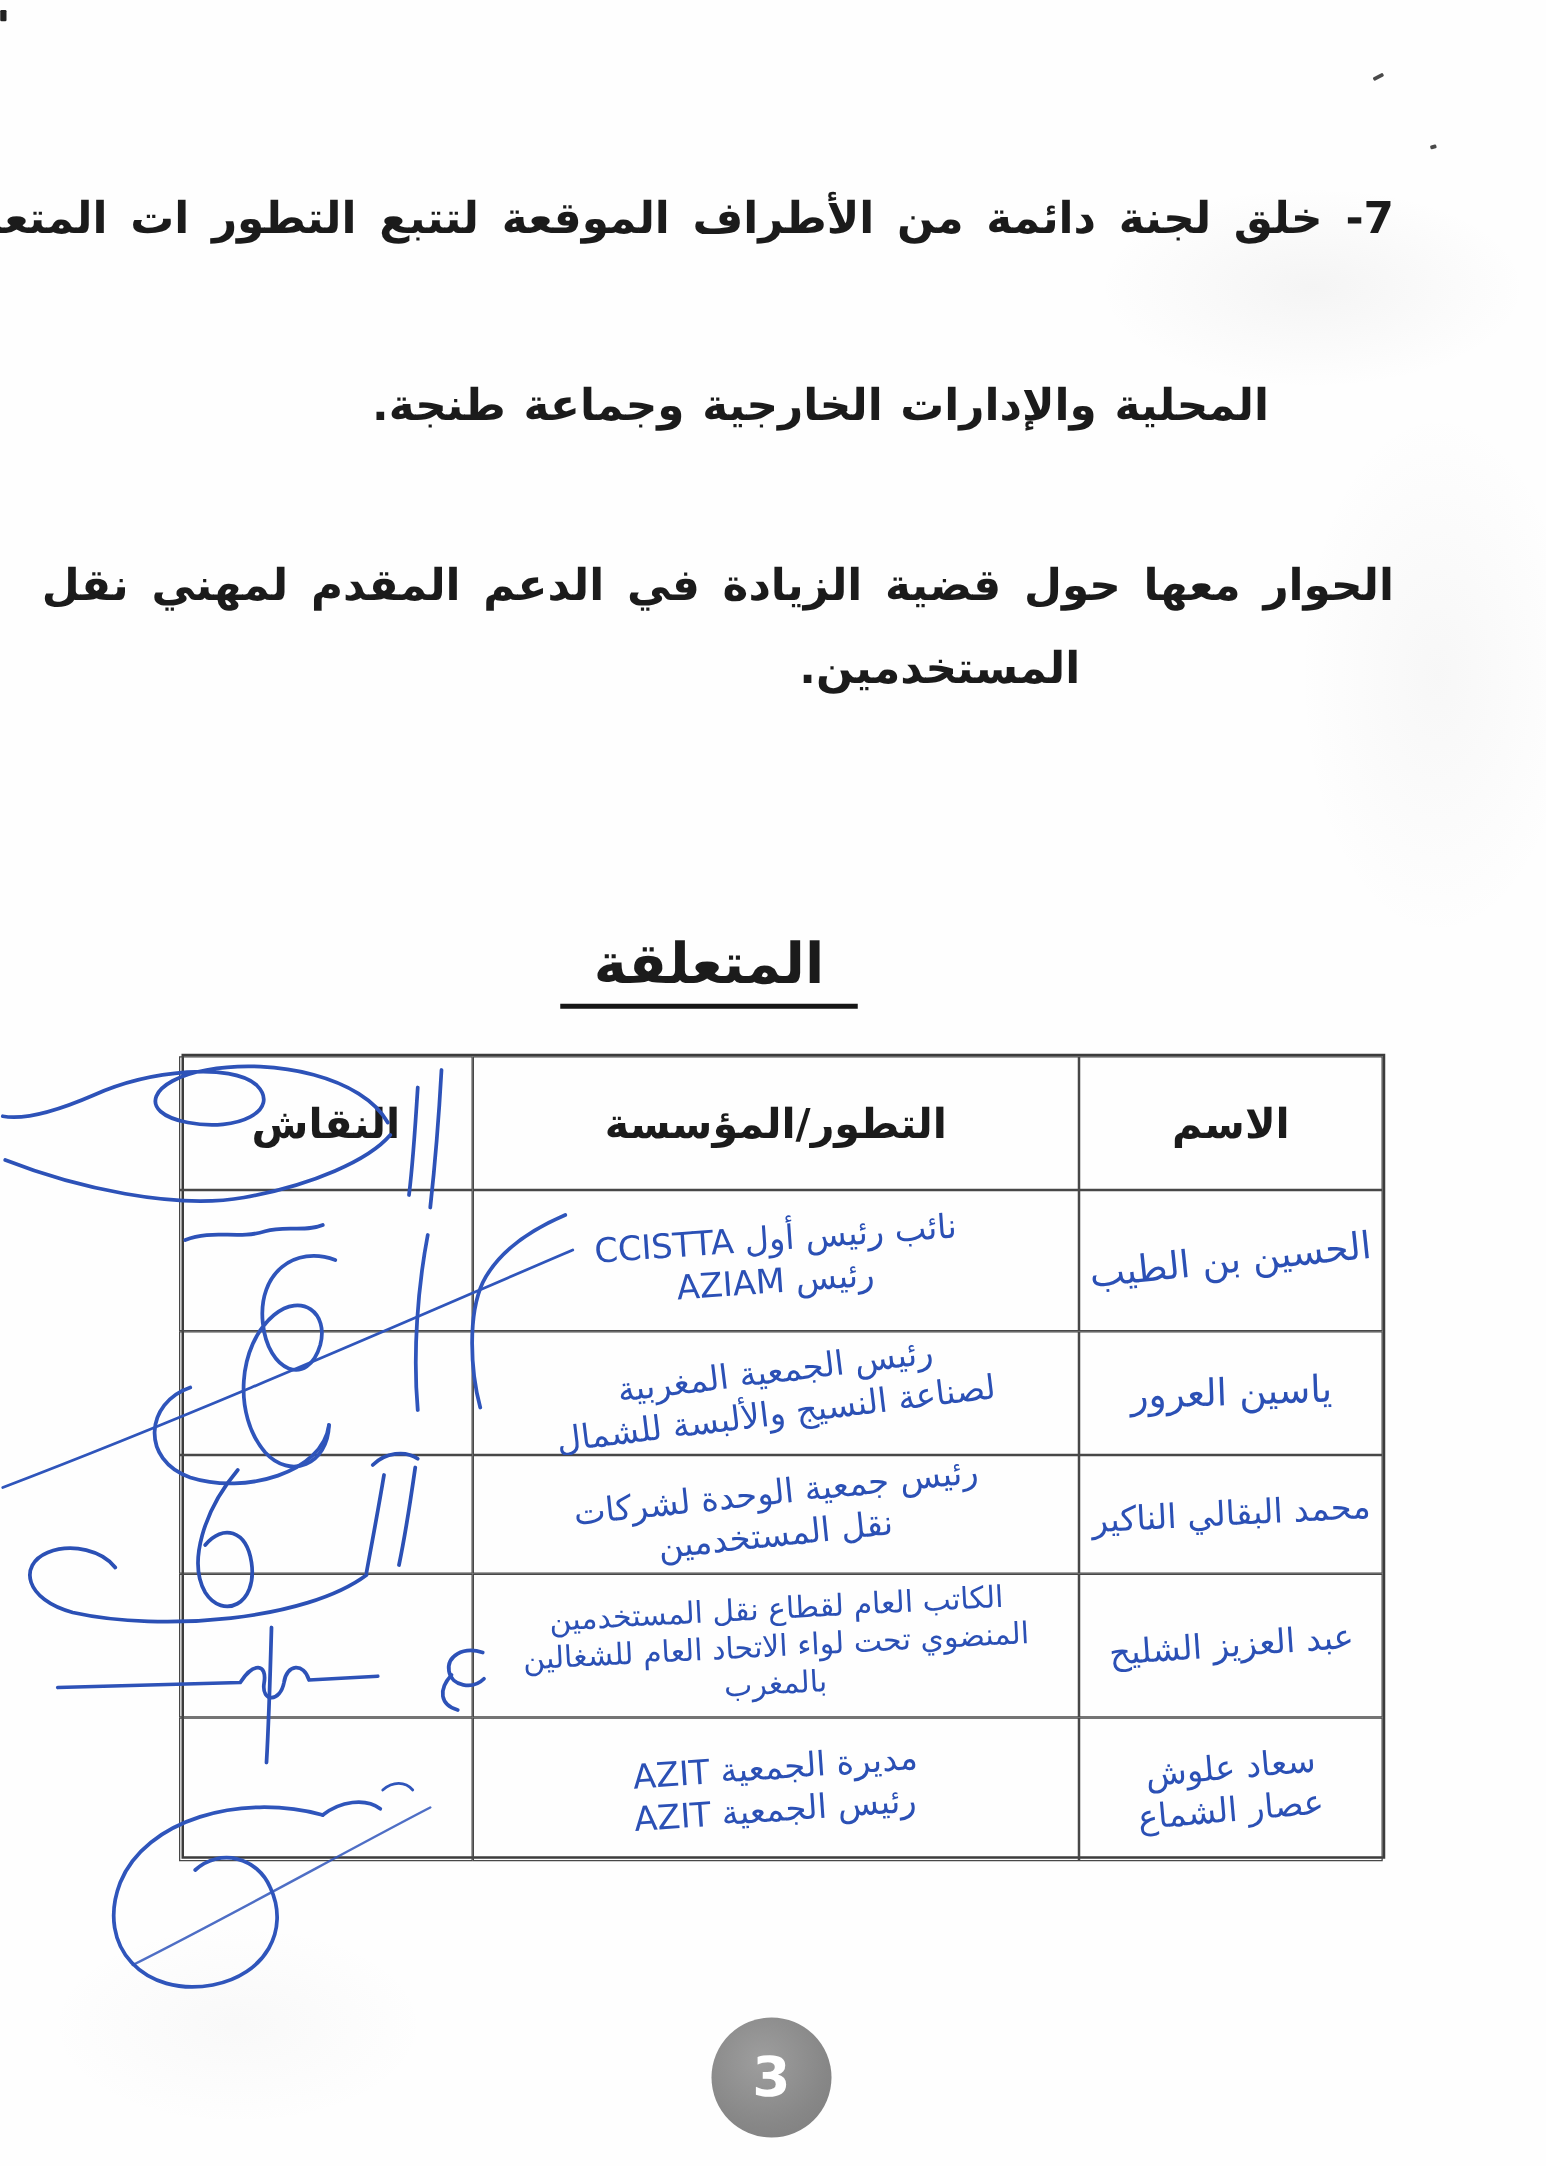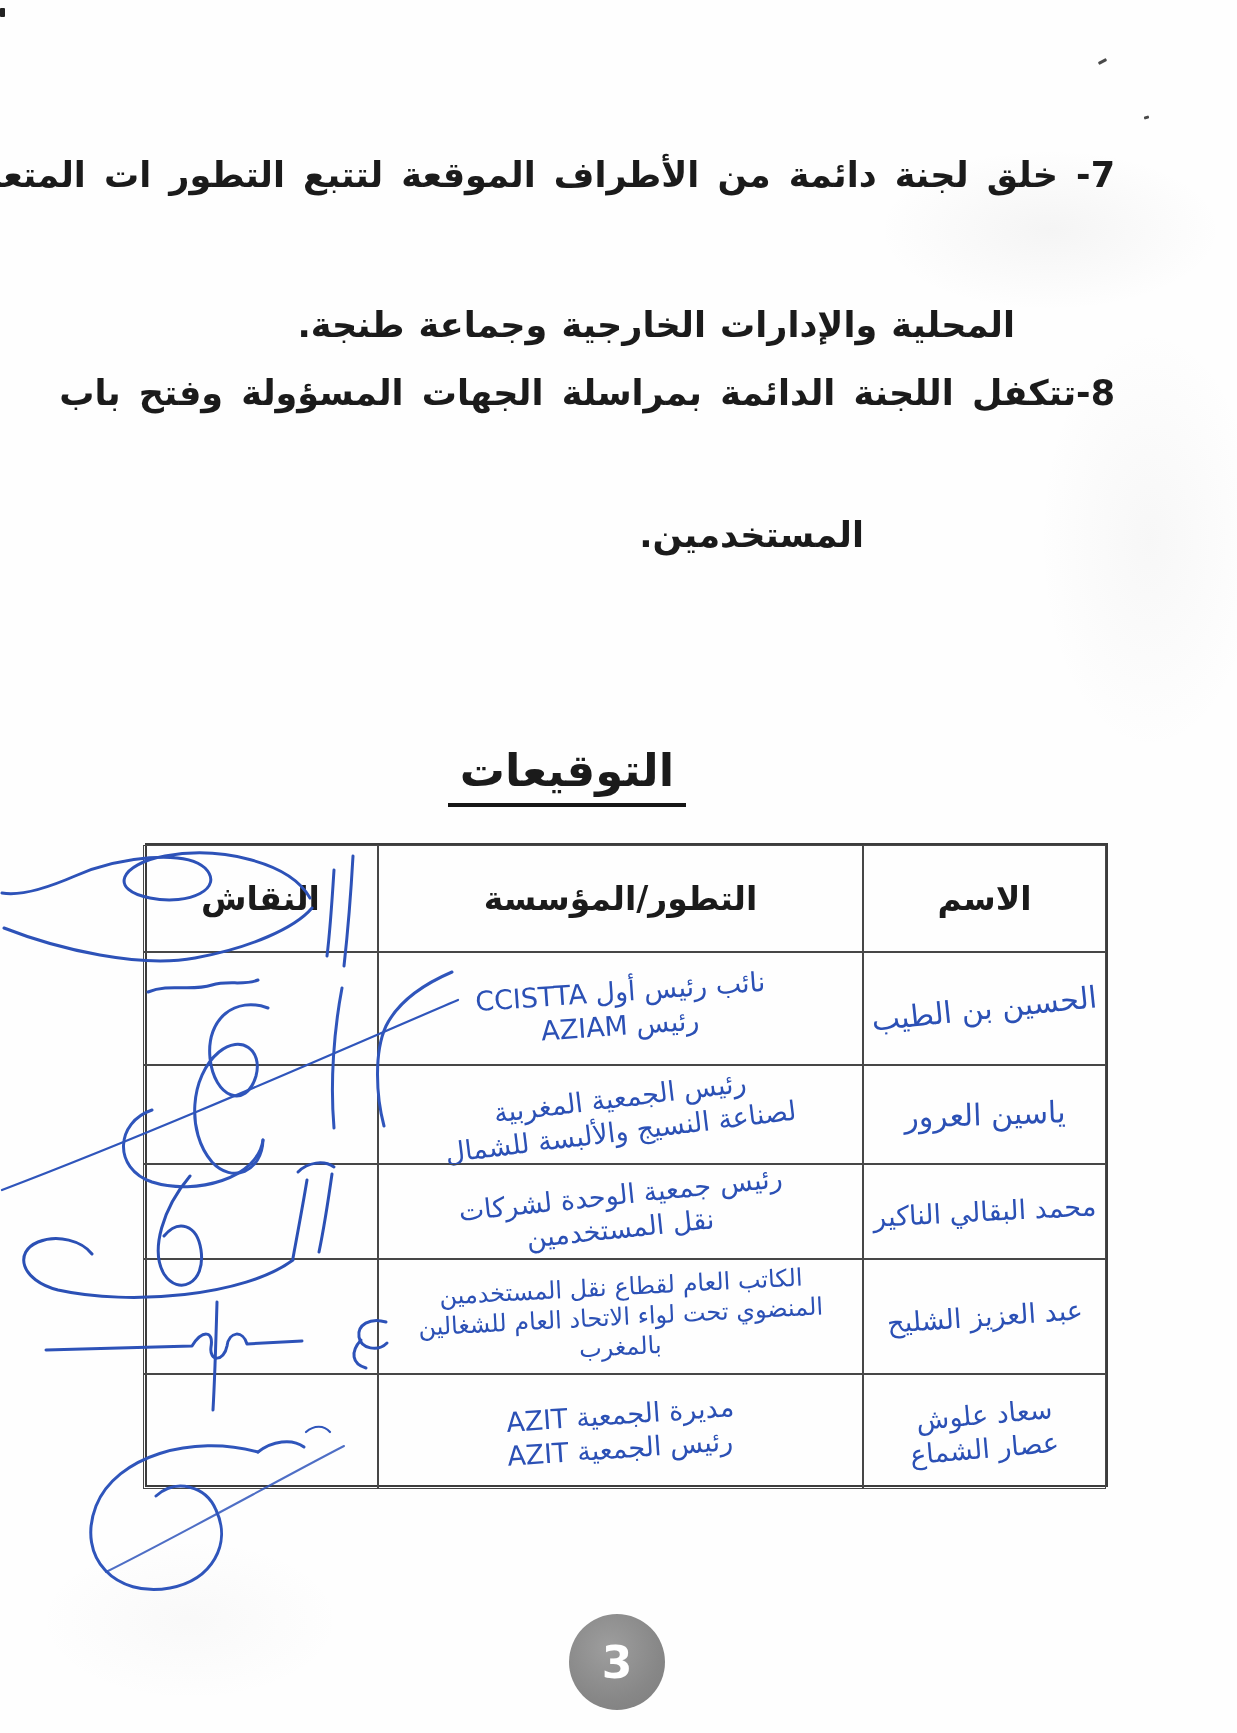--- a/index.html
+++ b/index.html
@@ -95,24 +95,24 @@
   <span class="blotch b1"></span>
   <span class="blotch b2"></span>
   <span class="blotch b3"></span>
   <span class="speck s1"></span>
   <span class="speck s2"></span>
   <span class="speck s3"></span>
 
   <div class="pline" style="top:150px">7- خلق لجنة دائمة من الأطراف الموقعة لتتبع التطور ات المتعلقة</div>
   <div class="pline end" style="top:300px;right:222px">المحلية والإدارات الخارجية وجماعة طنجة.</div>
 
-  <div class="pline" style="top:368px">8-تتكفل اللجنة الدائمة بمراسلة الجهات المسؤولة وفتح باب</div>
+  <div class="pline" style="top:444px">الحوار معها حول قضية الزيادة في الدعم المقدم لمهني نقل</div>
   <div class="pline end" style="top:510px;right:373px">المستخدمين.</div>
 
-  <div class="sig-heading">التوقيعات</div>
+  <div class="sig-heading">المتعلقة</div>
 
   <div class="sig-table">
 
     <div class="cell hdr">الاسم</div>
     <div class="cell hdr">التطور/المؤسسة</div>
     <div class="cell hdr">النقاش</div>
 
     <div class="cell">
       <span class="hw r1-name">الحسين بن الطيب</span>
     </div>

